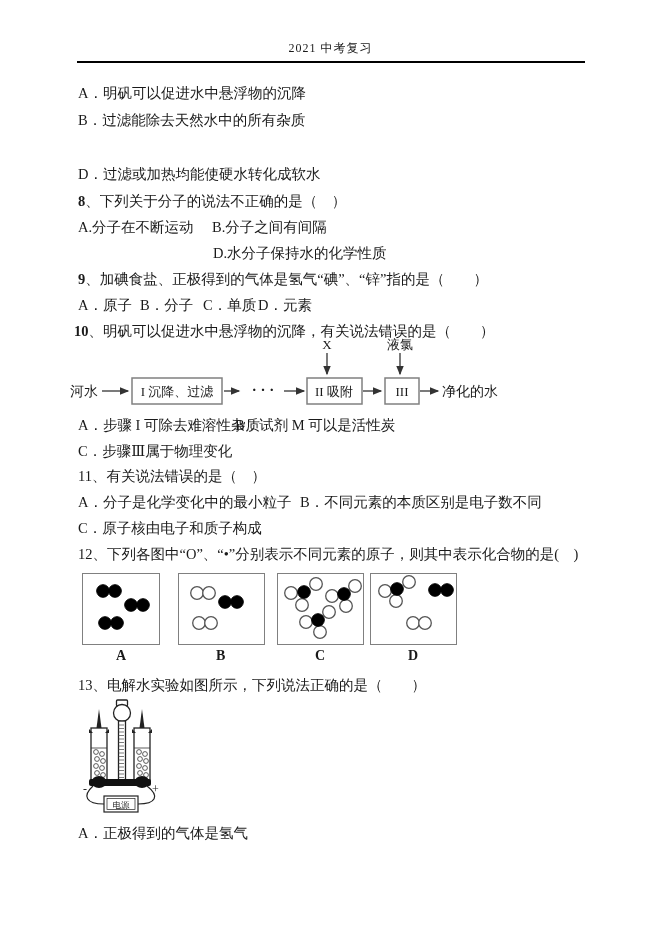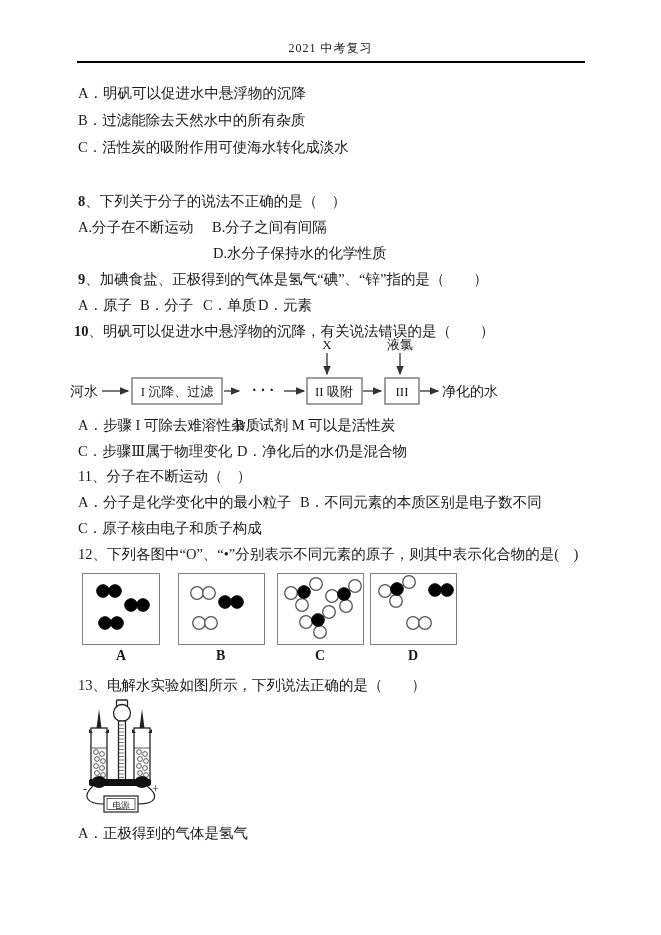--- a/index.html
+++ b/index.html
@@ -18,21 +18,21 @@
 </head>
 <body>
 
 <div class="page">
 
   <div class="hdr">2021 中考复习</div>
   <div class="rule"></div>
 
   <div class="line" style="left:78px;top:111px">B．过滤能除去天然水中的所有杂质</div>
   <div class="line" style="left:78px;top:84px">A．明矾可以促进水中悬浮物的沉降</div>
-  <div class="line" style="left:78px;top:138px">C．活性炭的吸附作用可使海水转化成淡水</div>
+  <div class="line" style="left:78px;top:165px">D．过滤或加热均能使硬水转化成软水</div>
 
   <div class="line" style="left:78px;top:192px"><span class="bold">8</span><span>、下列关于分子的说法不正确的是（　）</span></div>
   <div class="line" style="left:78px;top:218px">A.分子在不断运动</div>
   <div class="line" style="left:212px;top:218px">B.分子之间有间隔</div>
   <div class="line" style="left:213px;top:244px">D.水分子保持水的化学性质</div>
 
   <div class="line" style="left:78px;top:270px"><span class="bold">9</span><span>、加碘食盐、正极得到的气体是氢气“碘”、“锌”指的是（　　）</span></div>
   <div class="line" style="left:78px;top:296px">A．原子</div>
   <div class="line" style="left:140px;top:296px">B．分子</div>
   <div class="line" style="left:203px;top:296px">C．单质</div>
@@ -63,23 +63,22 @@
     <line x1="301" y1="55" x2="319" y2="55" stroke="#333" stroke-width="1.3" marker-end="url(#arr)"></line>
     <rect x="323" y="42" width="34" height="26" fill="#fff" stroke="#808080" stroke-width="1.5"></rect>
     <text x="340" y="60" text-anchor="middle" font-size="13">III</text>
     <line x1="358" y1="55" x2="376" y2="55" stroke="#333" stroke-width="1.3" marker-end="url(#arr)"></line>
     <text x="380" y="60" font-size="14">净化的水</text>
   </svg>
 
   <div class="line" style="left:78px;top:416px">A．步骤 I 可除去难溶性杂质</div>
   <div class="line" style="left:235px;top:416px">B．试剂 M 可以是活性炭</div>
   <div class="line" style="left:78px;top:442px">C．步骤Ⅲ属于物理变化</div>
-  <div class="line" style="left:237px;top:442px">D．净化后的水仍是混合物</div>
-
-  <div class="line" style="left:78px;top:467px"><span>11</span><span>、分子在不断运动（　）</span></div>
+
+  <div class="line" style="left:78px;top:467px"><span>11</span><span>、有关说法错误的是（　）</span></div>
   <div class="line" style="left:78px;top:493px">A．分子是化学变化中的最小粒子</div>
   <div class="line" style="left:300px;top:493px">B．不同元素的本质区别是电子数不同</div>
   <div class="line" style="left:78px;top:519px">C．原子核由电子和质子构成</div>
 
   <div class="line" style="left:78px;top:545px"><span>12</span><span>、下列各图中“O”、“•”分别表示不同元素的原子，则其中表示化合物的是(　)</span></div>
 
   <svg class="molbox" style="left:82px;top:573px" width="76" height="70" viewBox="0 0 76 70">
     <g fill="#000" stroke="#000" stroke-width="1">
       <circle cx="20" cy="17" r="6.3"></circle>
         <circle cx="32" cy="17" r="6.3"></circle>

